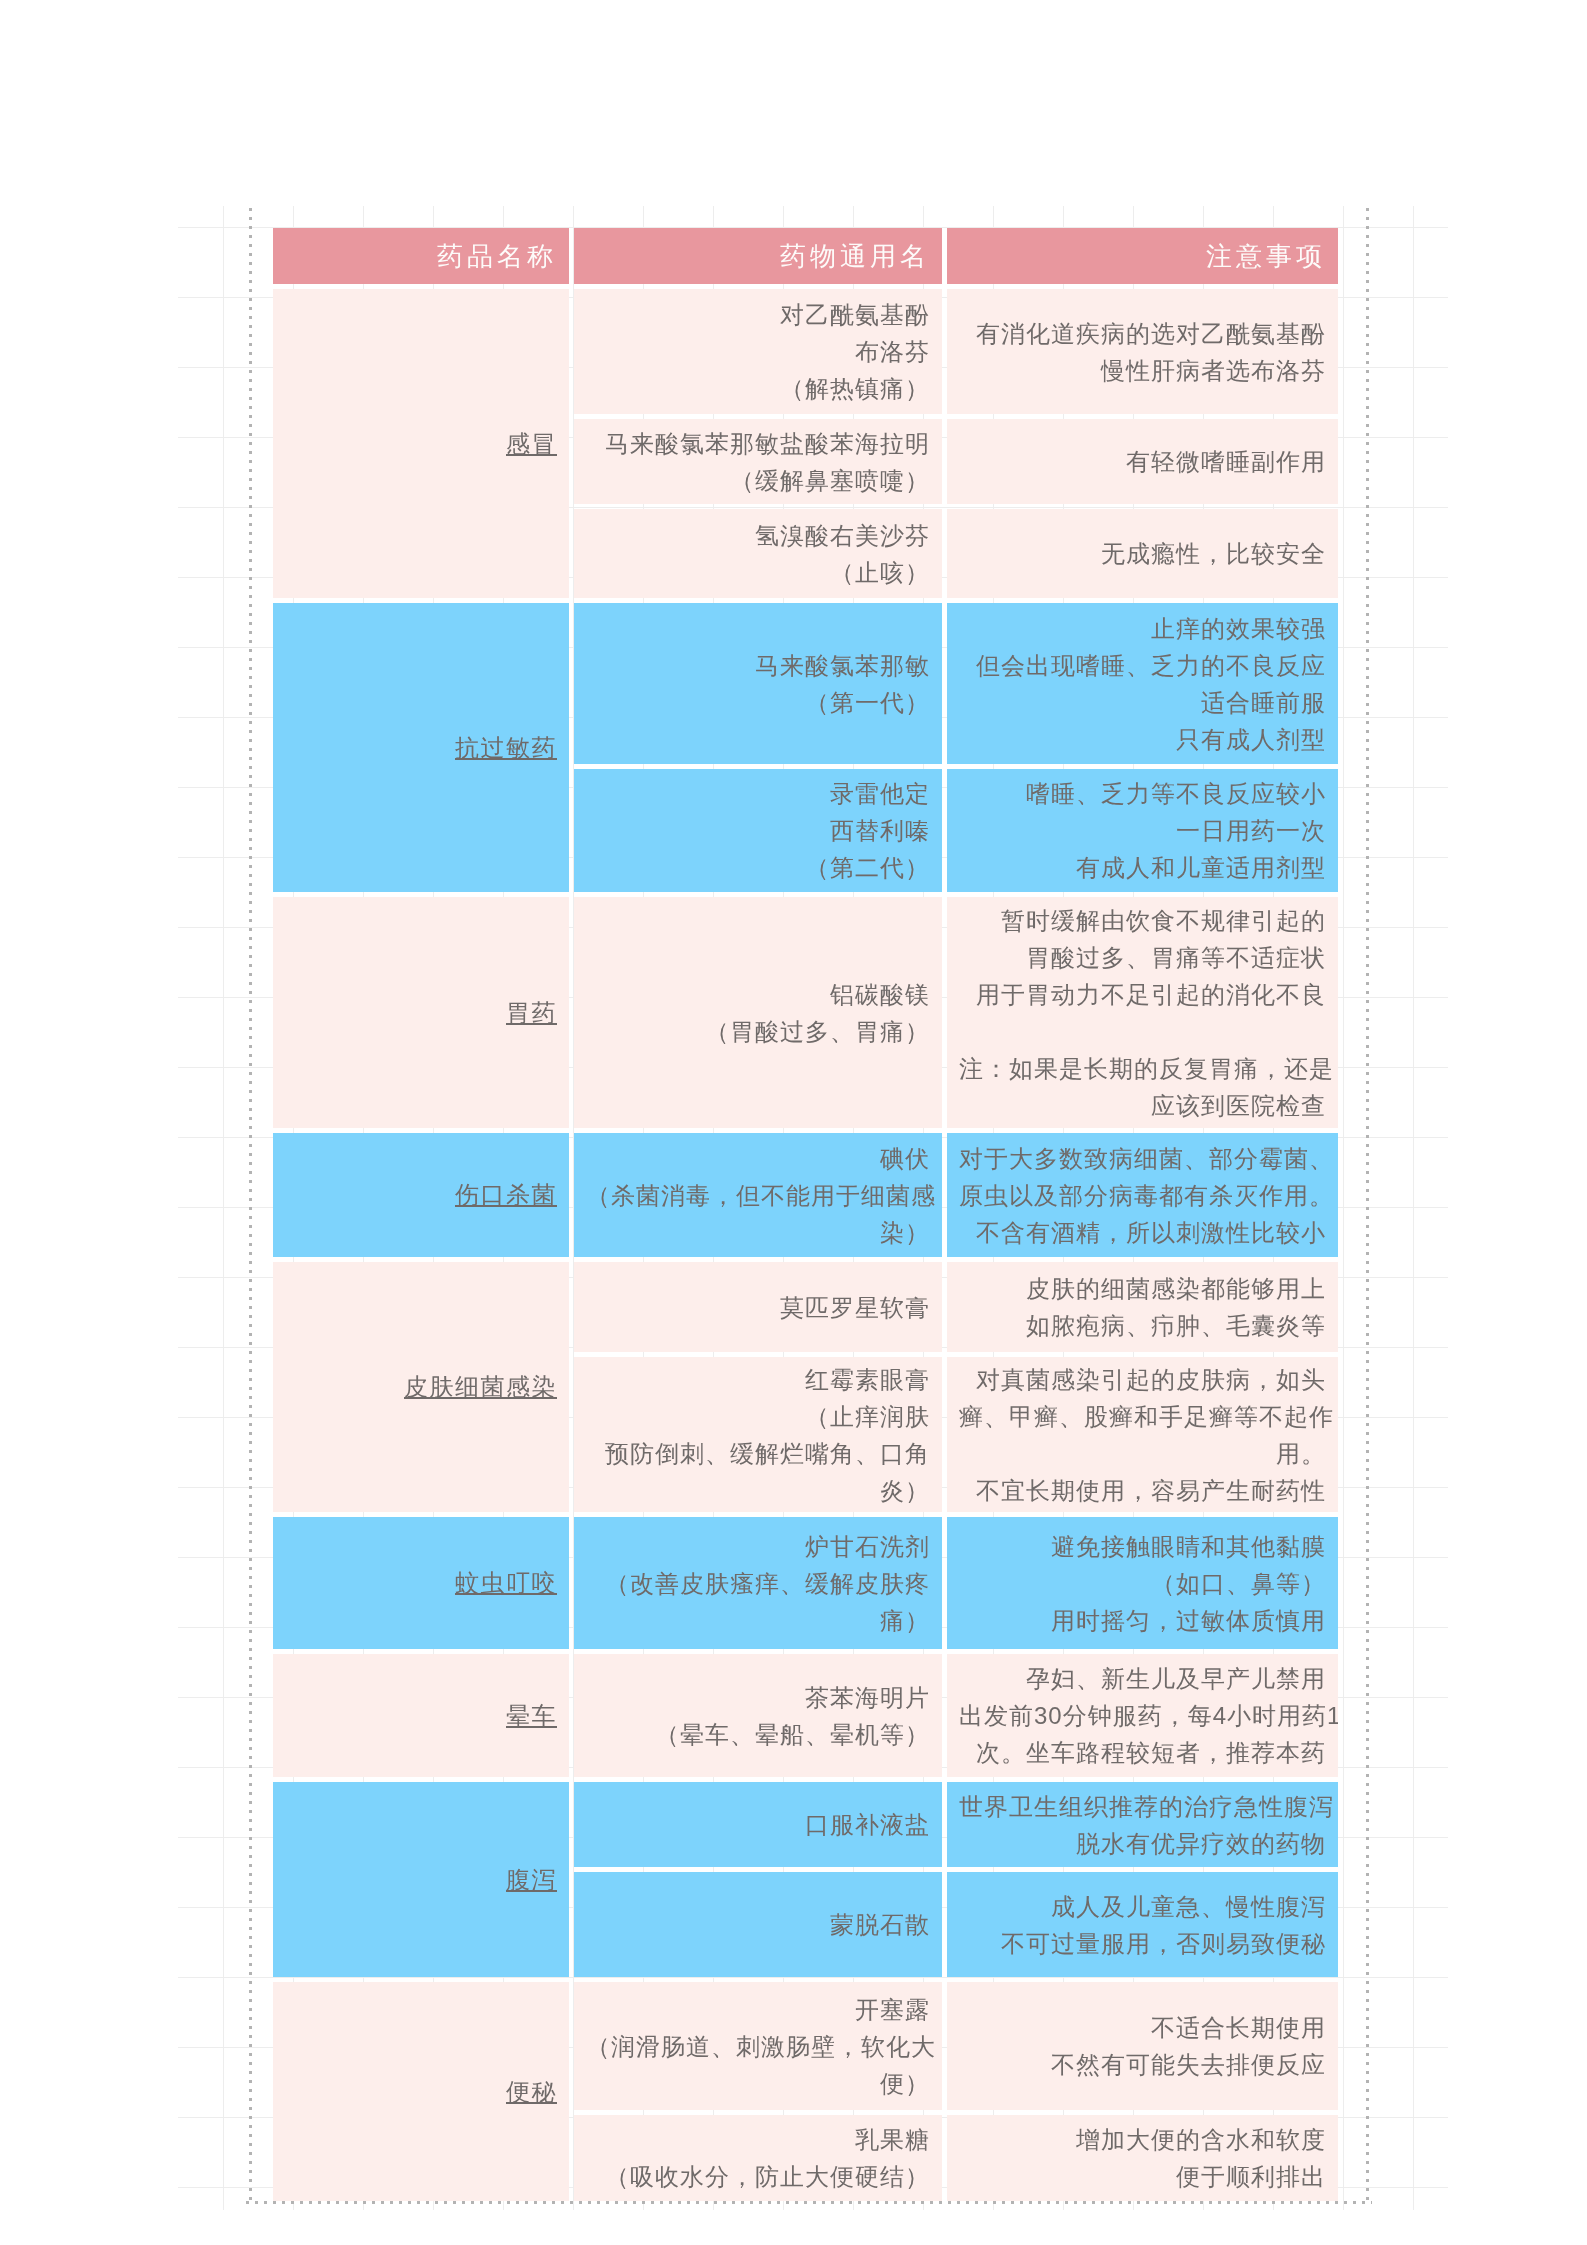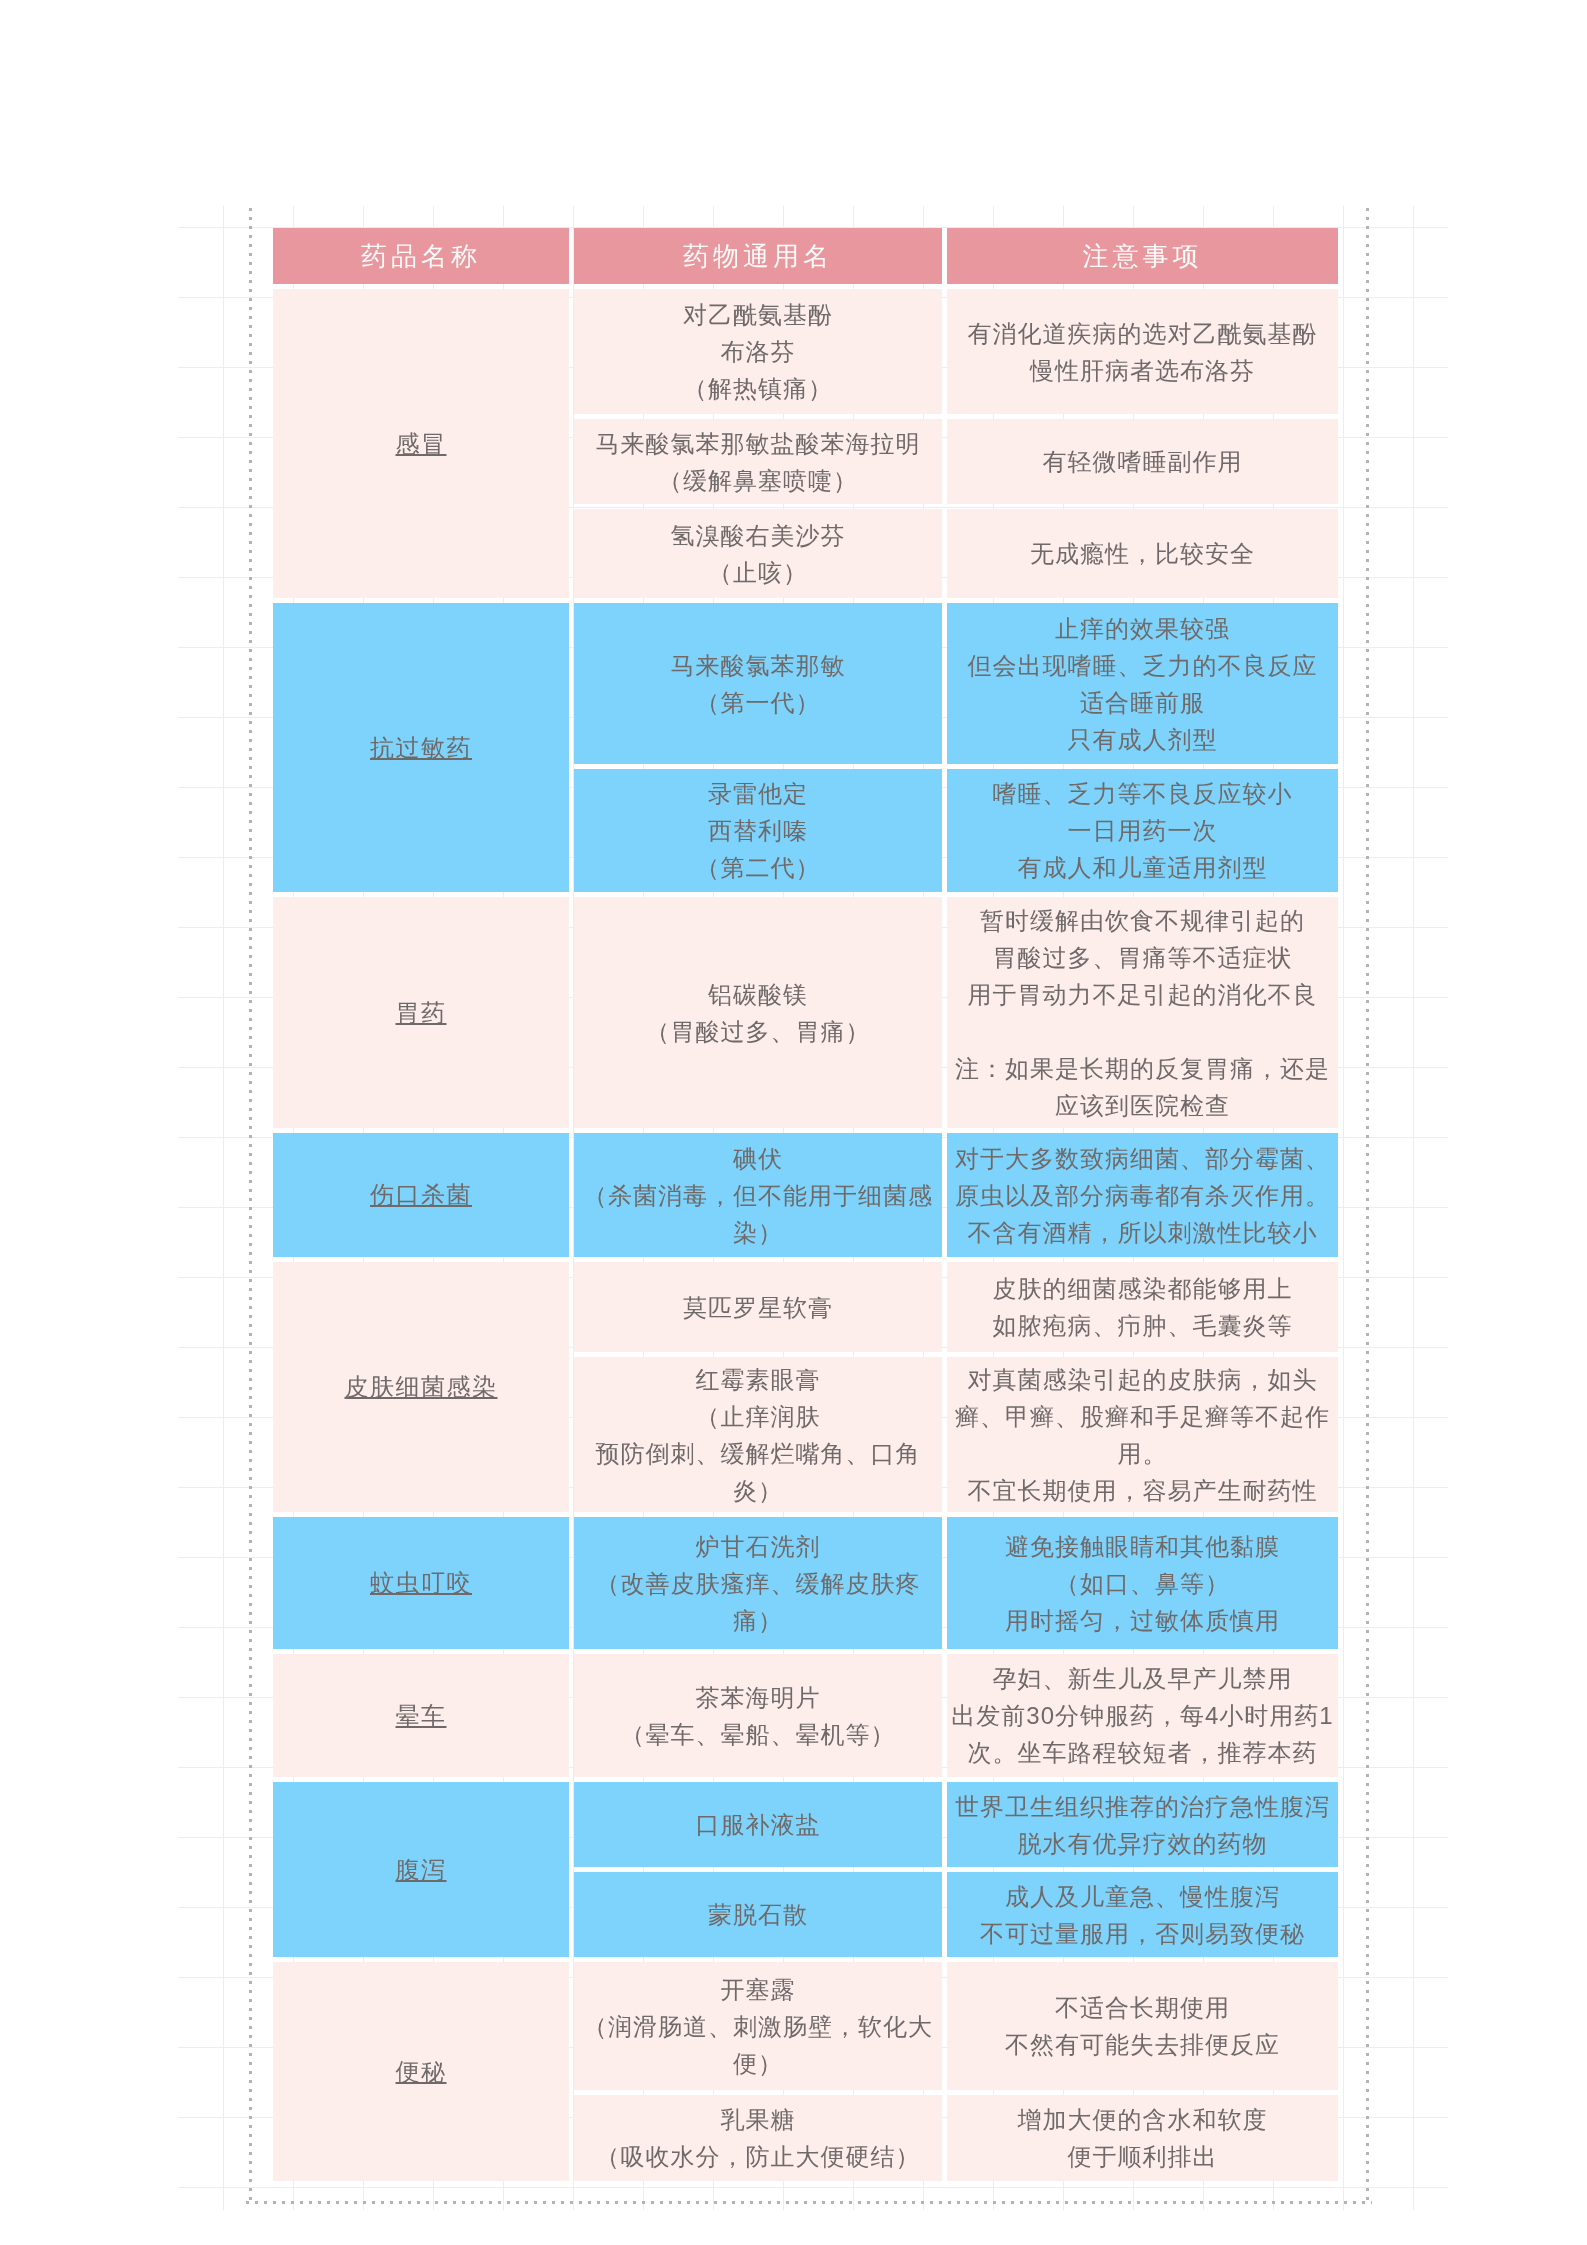--- a/index.html
+++ b/index.html
@@ -49,23 +49,23 @@
     left: 268px;
     top: 223px;
   }
   table.med {
     border-collapse: separate;
     border-spacing: 5px;
     table-layout: fixed;
     width: 1075px;
   }
   table.med th, table.med td {
-    text-align: center;
+    text-align: right;
     vertical-align: middle;
-    padding: 0 4px;
+    padding: 0 12px;
     overflow: hidden;
   }
   table.med th {
     background: #e8979e;
     color: #fdfbfa;
     font-weight: normal;
     font-size: 26px;
     letter-spacing: 4px;
     height: 56px;
   }
@@ -262,21 +262,21 @@
               <div class="cat-label">腹泻</div>
             </td>
             <td class="dark">
               <div class="line">口服补液盐</div>
             </td>
             <td class="dark">
               <div class="line">世界卫生组织推荐的治疗急性腹泻</div>
               <div class="line">脱水有优异疗效的药物</div>
             </td>
           </tr>
-          <tr style="height: 85px;">
+          <tr style="height: 105px;">
             <td class="dark">
               <div class="line">蒙脱石散</div>
             </td>
             <td class="dark">
               <div class="line">成人及儿童急、慢性腹泻</div>
               <div class="line">不可过量服用，否则易致便秘</div>
             </td>
           </tr>
           <tr style="height: 128px;">
             <td rowspan="2" class="light">

